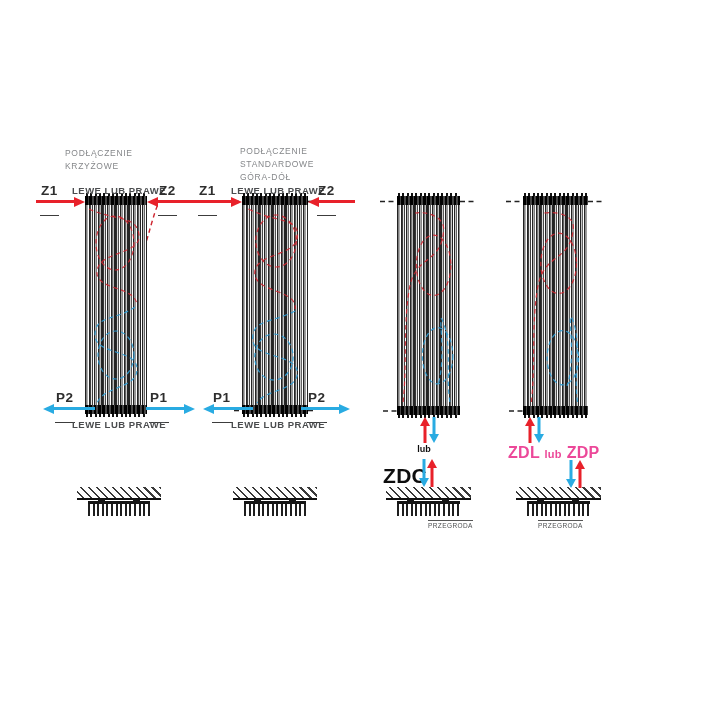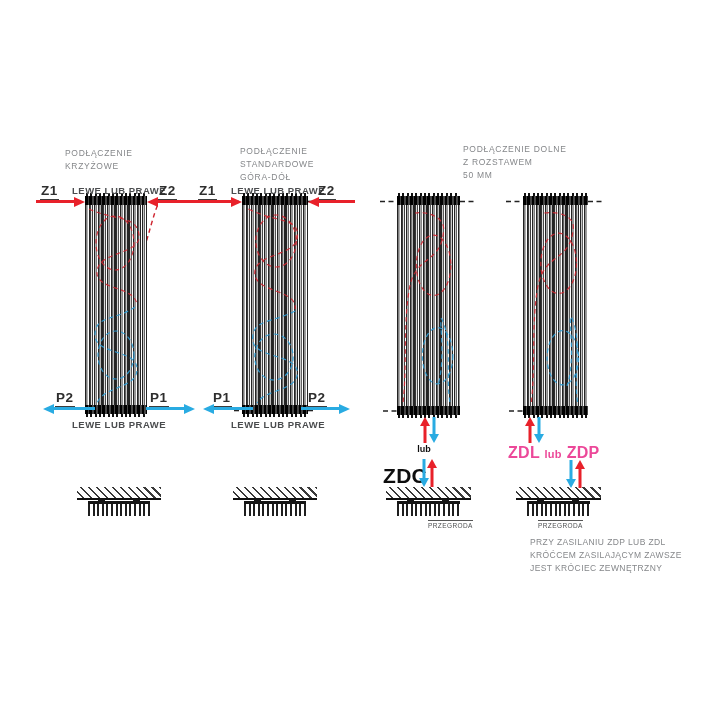--- a/index.html
+++ b/index.html
@@ -35,21 +35,21 @@
       #242424 0px, #242424 1px, #8f8f8f 1.6px, #e4e4e4 2.15px,
       #8f8f8f 2.7px, #242424 3.3px, #242424 3.5px, #ffffff 3.5px, #ffffff 4.35px);
   }
   .rad-flow { position:absolute; left:0; top:9px; width:100%; height:calc(100% - 18px); }
   .fred  { fill:none; stroke:#cf2630; stroke-width:1.2; stroke-dasharray:4.5 3.5; opacity:.9; }
   .fblue { fill:none; stroke:#2f9fd6; stroke-width:1.2; stroke-dasharray:4.5 3.5; opacity:.9; }
 
   
   .port-label {
     position:absolute; font-size:13.5px; font-weight:600; color:#2e2e2e;
-    letter-spacing:.5px; border-bottom:1.5px solid #3c3c3c; padding:0 1px 1px 1px;
+    letter-spacing:.5px; border-bottom:1.5px solid #3c3c3c; padding:0 1px 17px 1px;
     line-height:1;
   }
 
   
   .lewe-label {
     position:absolute; font-size:9.5px; font-weight:600; color:#4a4c4e;
     letter-spacing:.5px; text-align:center; white-space:nowrap;
   }
 
   
@@ -139,25 +139,20 @@
 
   <div class="col-header" style="left:65px;top:147px">
     <div>PODŁĄCZENIE</div>
     <div>KRZYŻOWE</div>
   </div>
   <div class="col-header" style="left:240px;top:145px">
     <div>PODŁĄCZENIE</div>
     <div>STANDARDOWE</div>
     <div>GÓRA-DÓŁ</div>
   </div>
-  <div class="col-header" style="left:463px;top:143px">
-    <div>PODŁĄCZENIE DOLNE</div>
-    <div>Z ROZSTAWEM</div>
-    <div>50 MM</div>
-  </div>
 
   <div class="radiator" style="left:85px;top:196px;width:62px;height:218px">
     <div class="rad-cap top"></div>
     <div class="rad-body"></div>
     <svg class="rad-flow" viewBox="0 0 62 200" preserveAspectRatio="none">
       <ellipse class="fred" cx="30" cy="38" rx="19" ry="27"></ellipse>
       <path class="fred" d="M4,4 C30,16 52,10 54,30 C56,50 14,46 12,66 C10,86 50,80 52,100"></path>
       <path class="fblue" d="M50,102 C30,116 10,110 10,130 C10,150 52,144 52,164 C52,184 20,180 12,198"></path>
       <ellipse class="fblue" cx="31" cy="150" rx="18" ry="24"></ellipse>
     </svg>
@@ -268,19 +263,14 @@
       <div class="bracket" style="left:16%"></div>
       <div class="bracket" style="left:72%"></div>
       <div class="bar"></div>
       <div class="teeth"></div>
     </div>
   </div>
 
   <div class="przegroda" style="left:428px;top:520px">PRZEGRODA</div>
   <div class="przegroda" style="left:538px;top:520px">PRZEGRODA</div>
 
-  <div class="note" style="left:530px;top:536px">
-    <div>PRZY ZASILANIU ZDP LUB ZDL</div>
-    <div>KRÓĆCEM ZASILAJĄCYM ZAWSZE</div>
-    <div>JEST KRÓCIEC ZEWNĘTRZNY</div>
-  </div>
 
 </div>
 
 </body></html>

